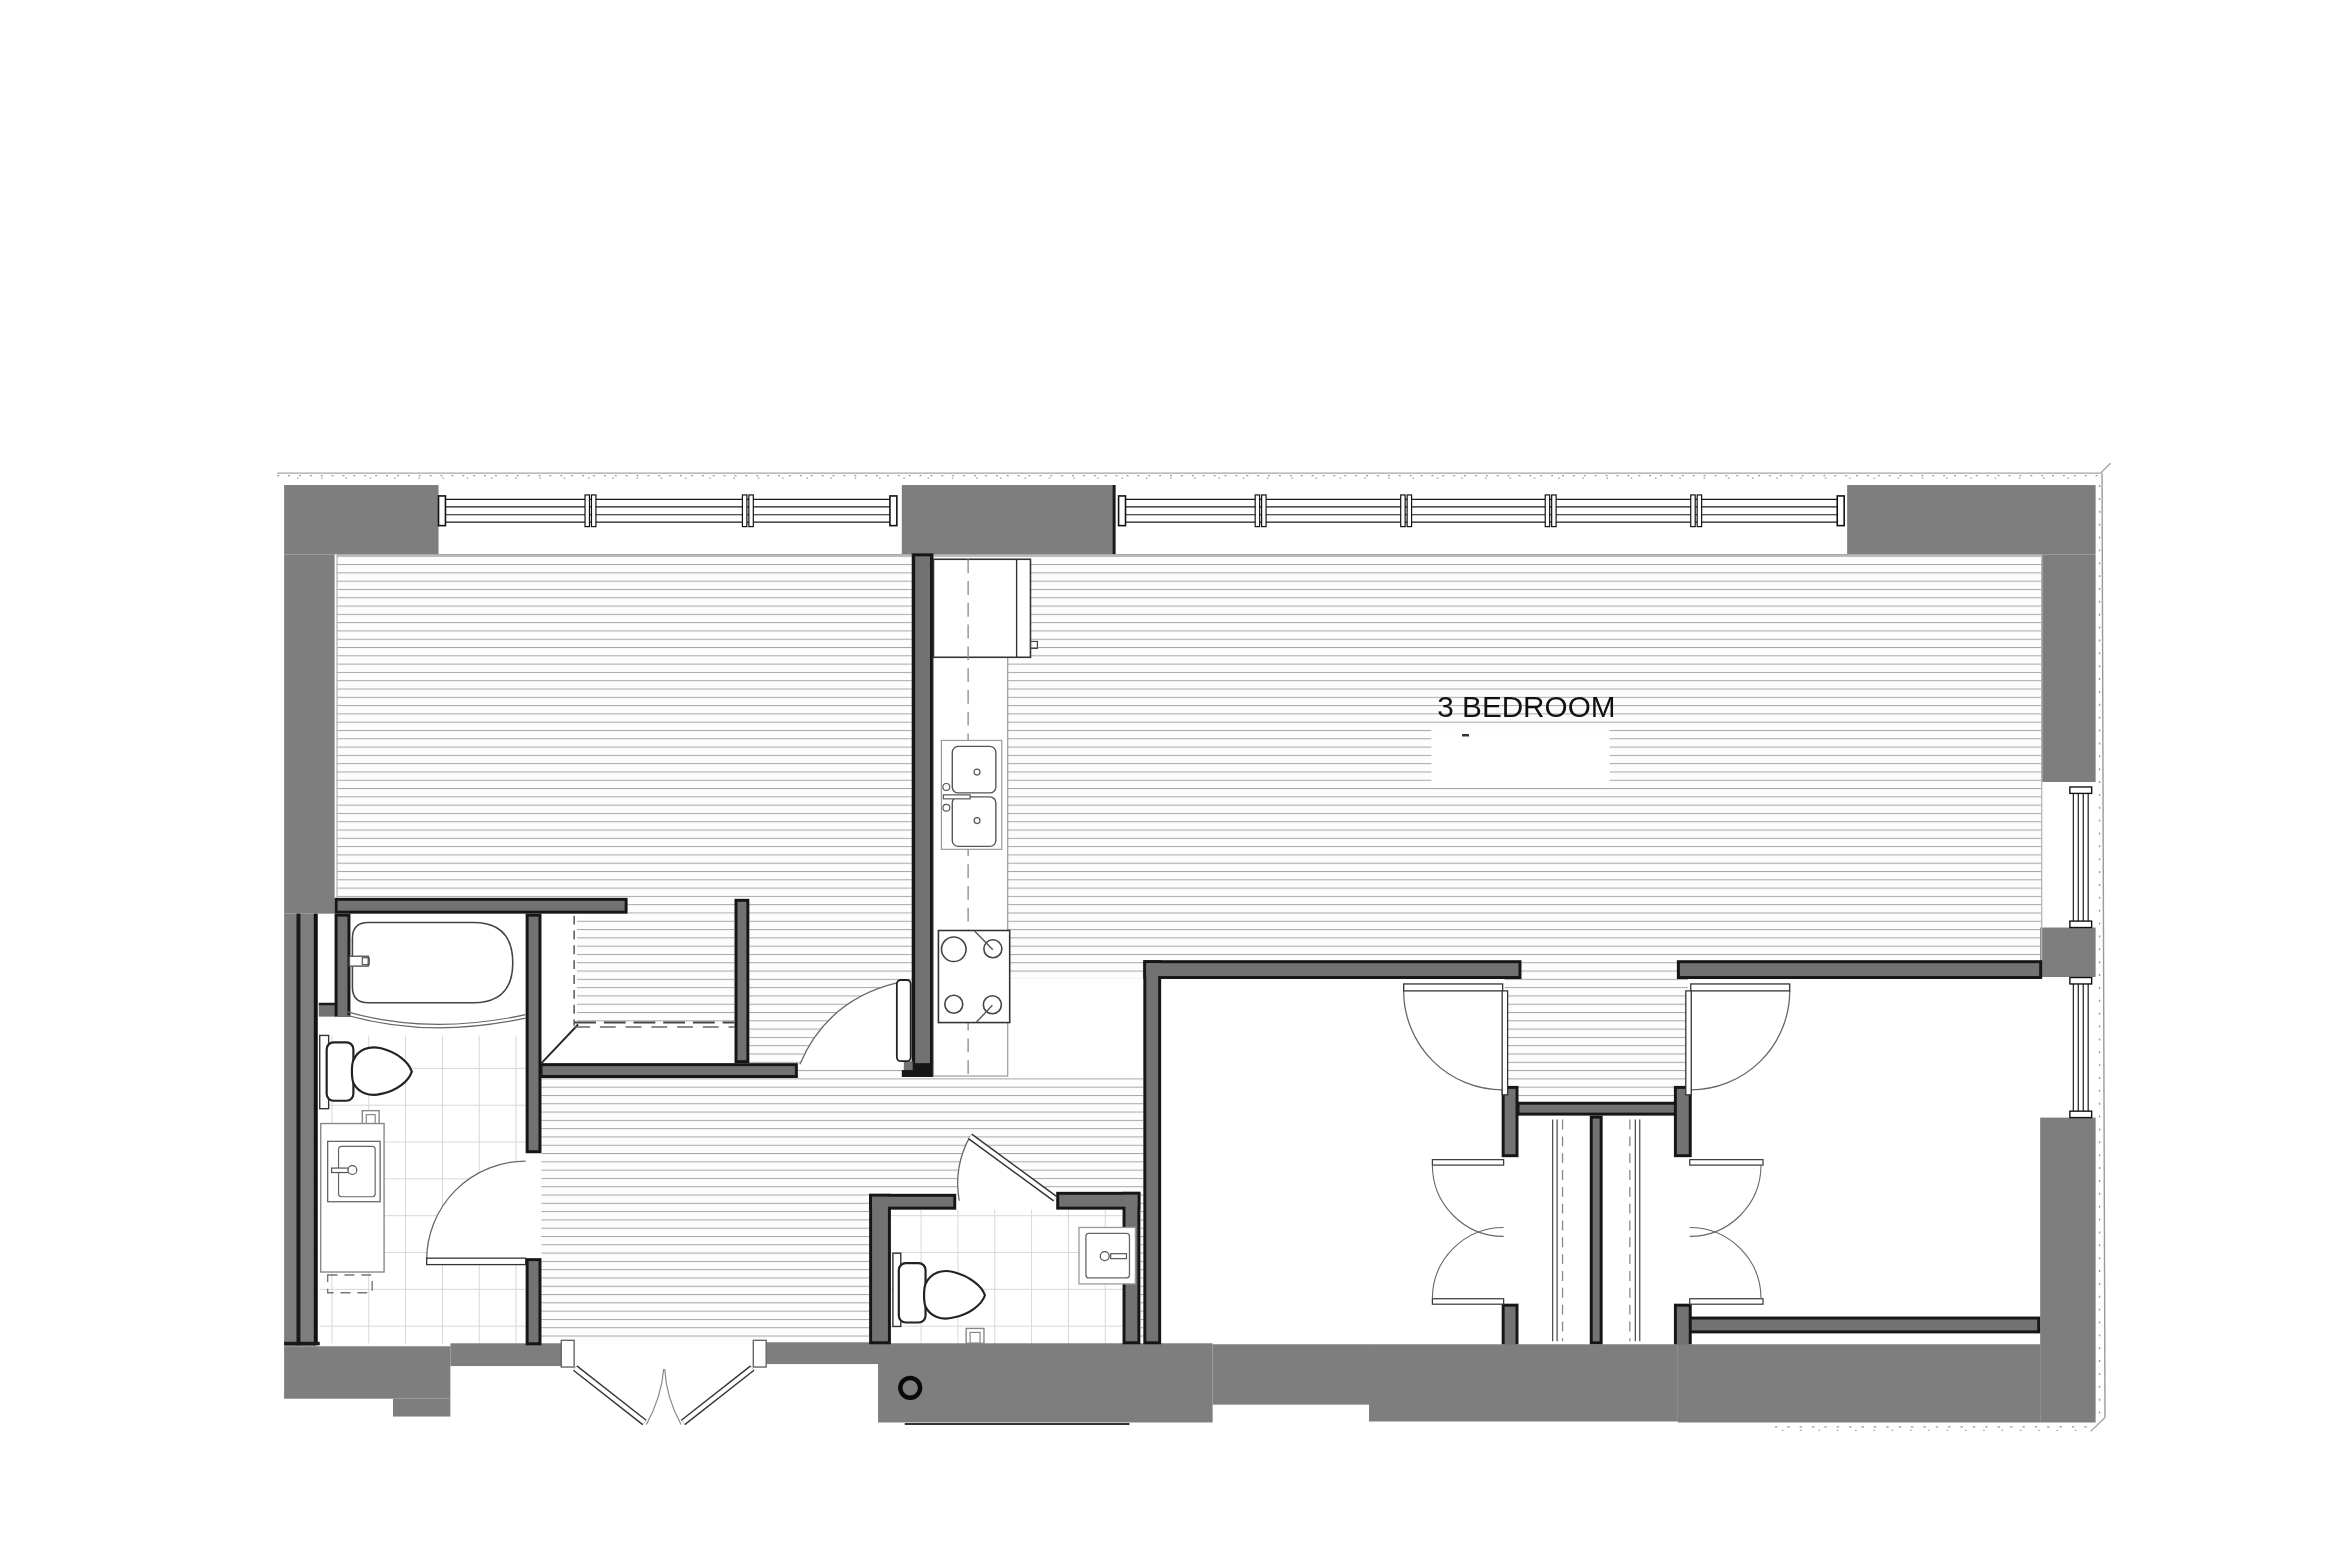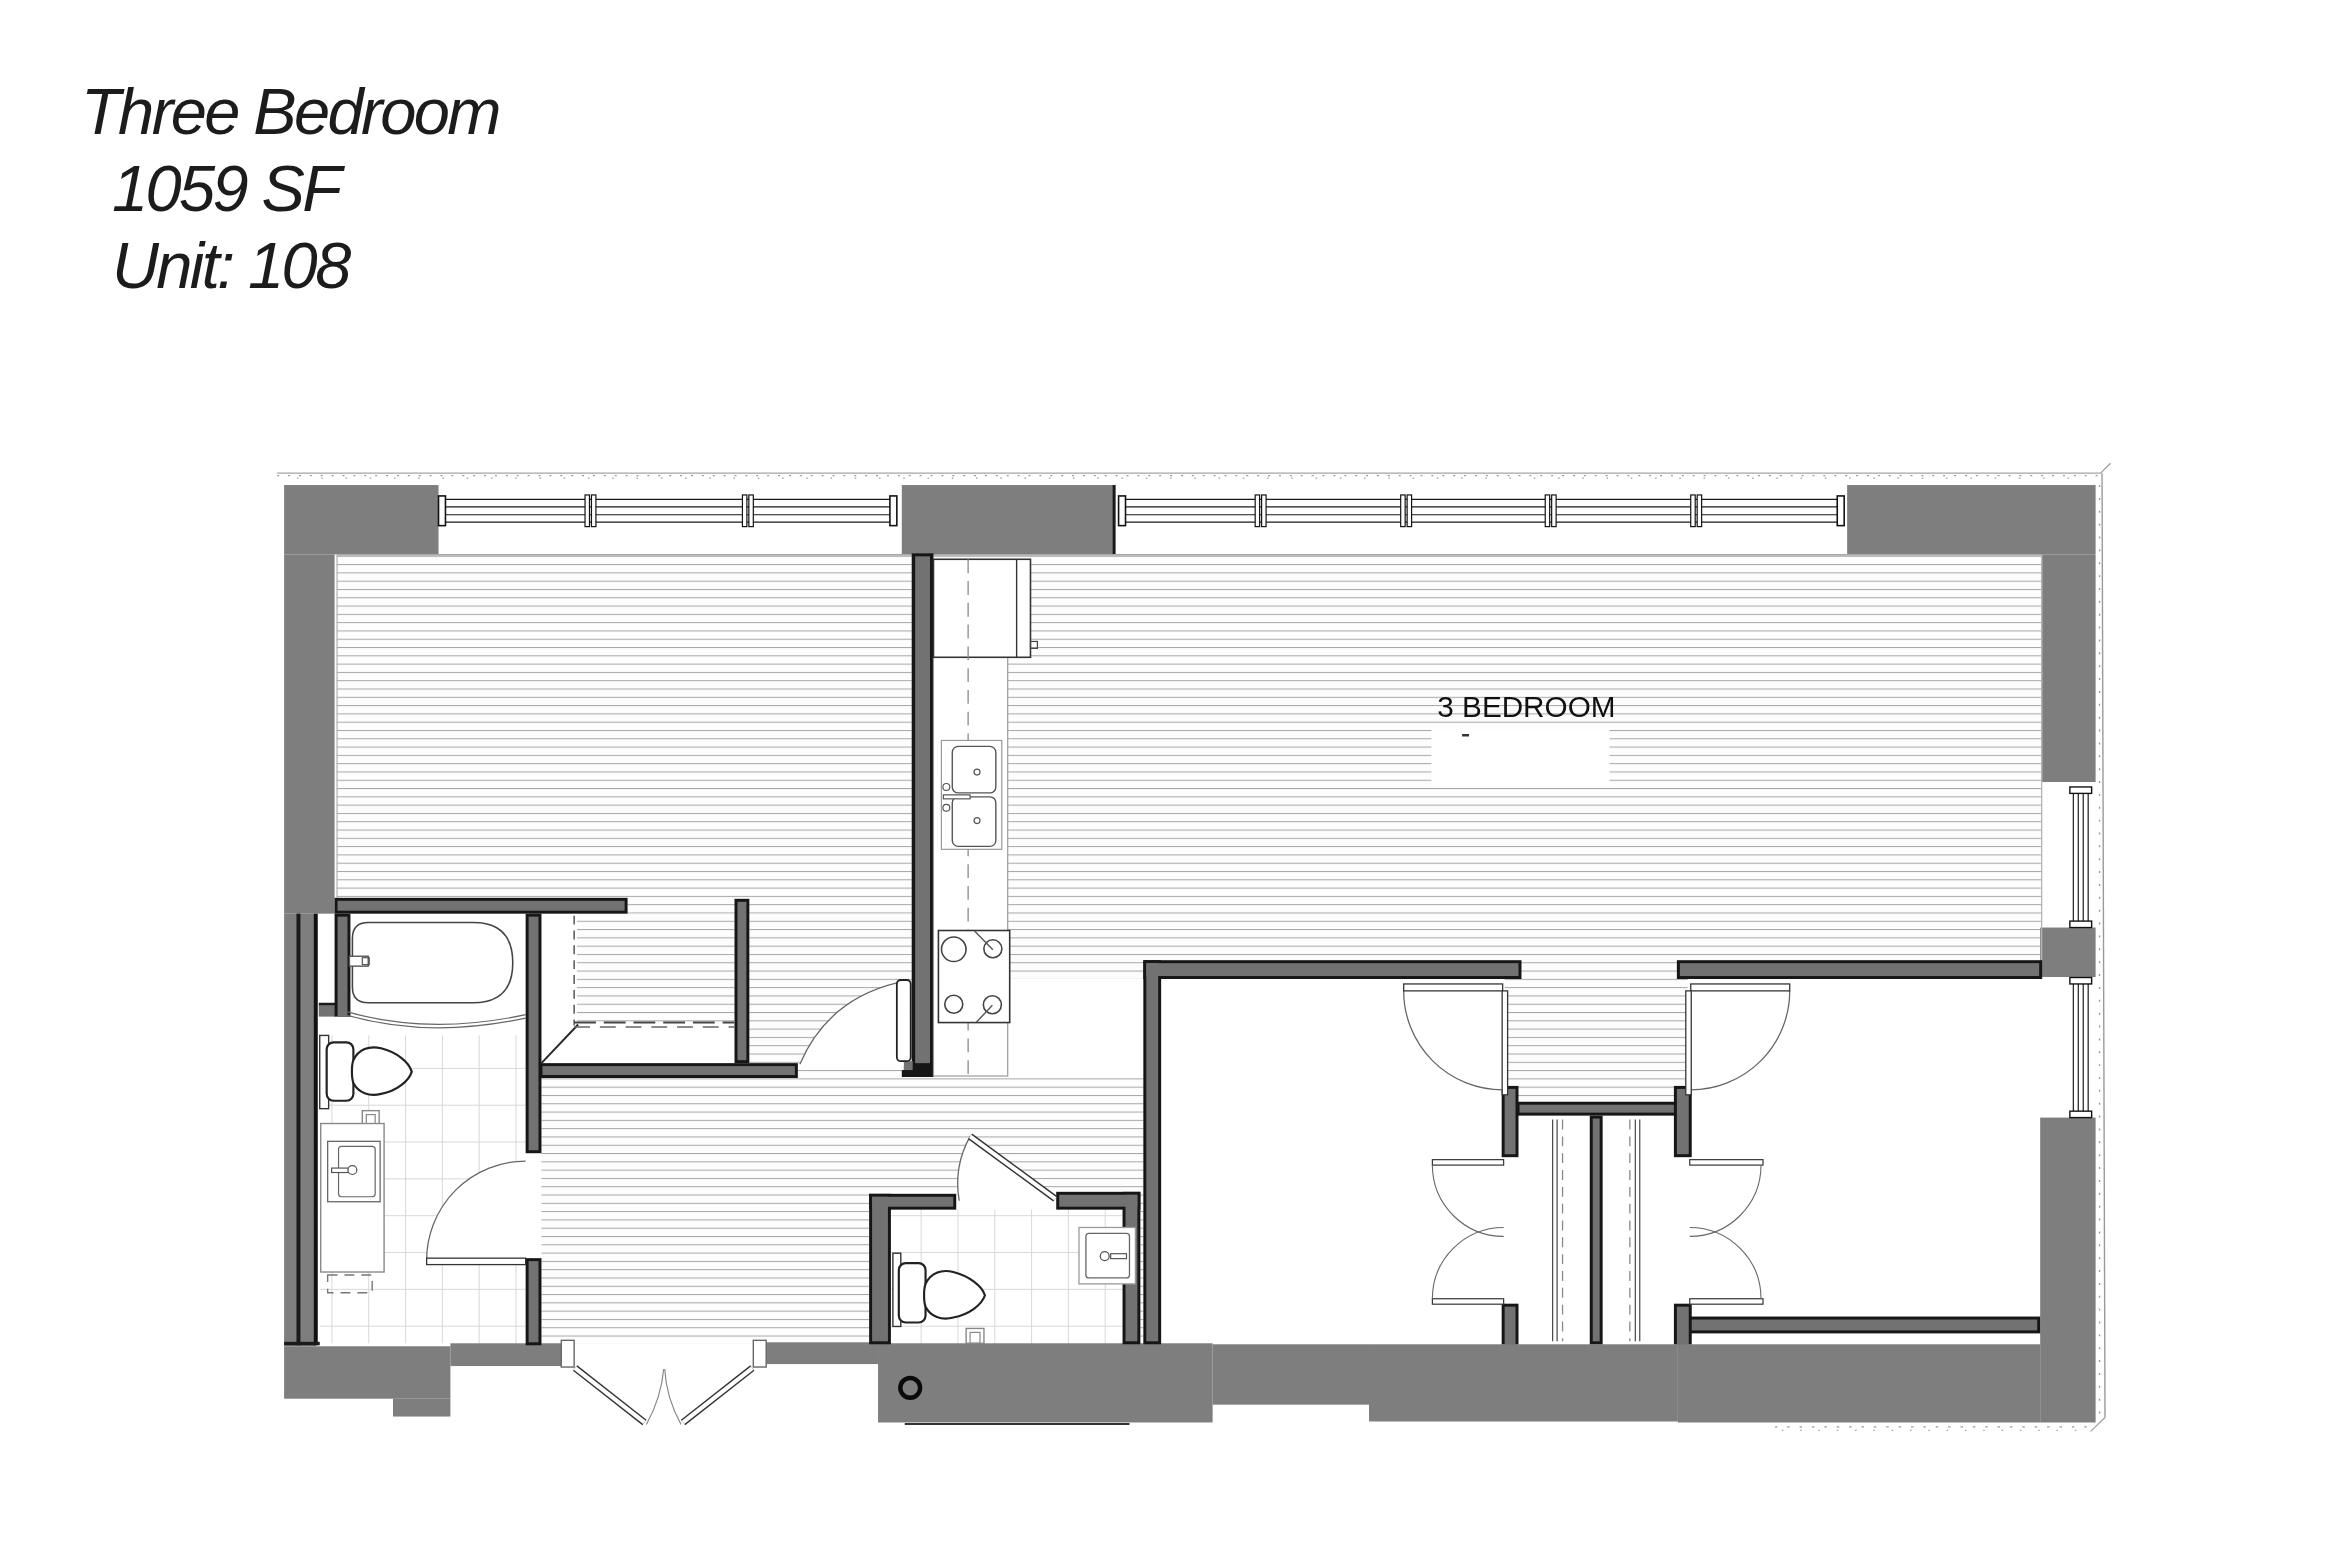--- a/index.html
+++ b/index.html
@@ -311,17 +311,14 @@
   <line x1="1800" y1="1445" x2="2110" y2="1445" stroke-width="1.2" stroke-dasharray="1.5,17" stroke="#a0a0a0"></line>
   <line x1="2122" y1="478" x2="2132" y2="468" stroke-width="1.2"></line>
 </g>
 
 <g id="label">
   <rect x="1446" y="737" width="180" height="59" fill="#ffffff"></rect>
   <text x="1452" y="724" font-family="Liberation Sans, sans-serif" font-size="30" fill="#111111">3 BEDROOM</text>
   <rect x="1477" y="741.5" width="7" height="2.5" fill="#333"></rect>
 </g>
 </svg>
-<div class="title">Three Bedroom
-  1059 SF
-  Unit: 108</div>
 </div>
 
 
 </body></html>

